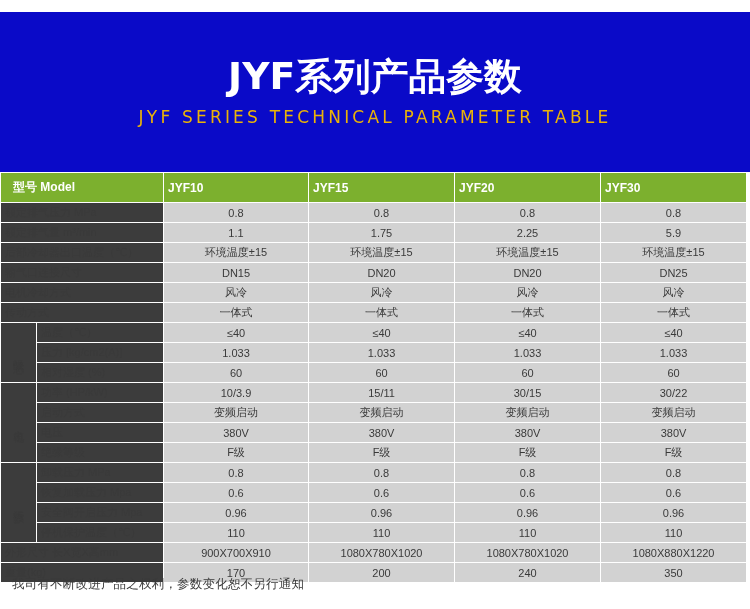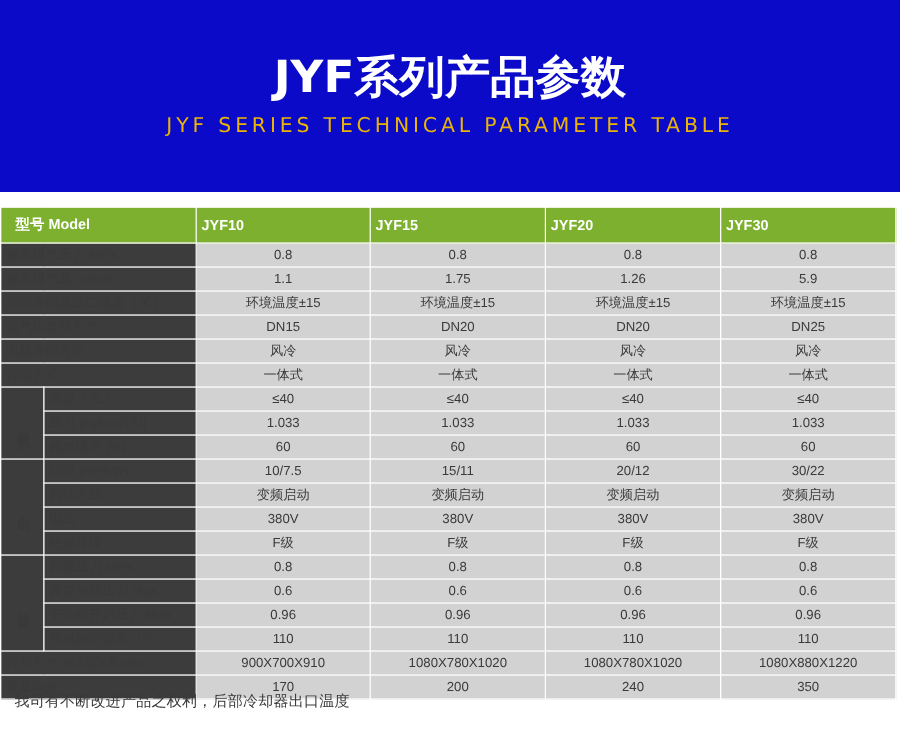--- a/index.html
+++ b/index.html
@@ -13,21 +13,21 @@
   #page {
     position: relative;
     width: 750px;
     height: 609px;
     background: #ffffff;
   }
 
   
   .banner {
     position: absolute;
-    left: 0; top: 0;
+    left: 0; top: 12px;
     width: 750px;
     height: 160px;
     background: #0a0ac8;
     display: flex;
     flex-direction: column;
     align-items: center;
     justify-content: center;
   }
   .banner-title {
     color: #ffffff;
@@ -188,21 +188,21 @@
           <td class="lab" colspan="2">额定排气压力 MPa</td>
           <td class="val">0.8</td>
           <td class="val">0.8</td>
           <td class="val">0.8</td>
           <td class="val">0.8</td>
         </tr>
         <tr>
           <td class="lab" colspan="2">额定排气量 m³/min</td>
           <td class="val">1.1</td>
           <td class="val">1.75</td>
-          <td class="val">1.26</td>
+          <td class="val">2.25</td>
           <td class="val">5.9</td>
         </tr>
         <tr>
           <td class="lab" colspan="2">后部冷却器出口温度（℃）</td>
           <td class="val">环境温度±15</td>
           <td class="val">环境温度±15</td>
           <td class="val">环境温度±15</td>
           <td class="val">环境温度±15</td>
         </tr>
         <tr>
@@ -254,23 +254,23 @@
           <td class="val">60</td>
         </tr>
 
         <tr>
           <td class="grp" rowspan="4">
             <div class="grp-inner">
               <span class="vtext1">主电机</span>
             </div>
           </td>
           <td class="lab-sub">功率 (HP/kW)</td>
-          <td class="val">10/7.5</td>
+          <td class="val">10/3.9</td>
           <td class="val">15/11</td>
-          <td class="val">20/12</td>
+          <td class="val">30/15</td>
           <td class="val">30/22</td>
         </tr>
         <tr>
           <td class="lab-sub">启动方式</td>
           <td class="val">变频启动</td>
           <td class="val">变频启动</td>
           <td class="val">变频启动</td>
           <td class="val">变频启动</td>
         </tr>
         <tr>
@@ -333,15 +333,15 @@
           <td class="lab" colspan="2">重量(kg)</td>
           <td class="val">170</td>
           <td class="val">200</td>
           <td class="val">240</td>
           <td class="val">350</td>
         </tr>
       </tbody>
     </table>
   </div>
 
-  <div class="footer-note">我司有不断改进产品之权利，后部冷却器出口温度</div>
+  <div class="footer-note">我司有不断改进产品之权利，参数变化恕不另行通知</div>
 
 </div>
 
 </body></html>

